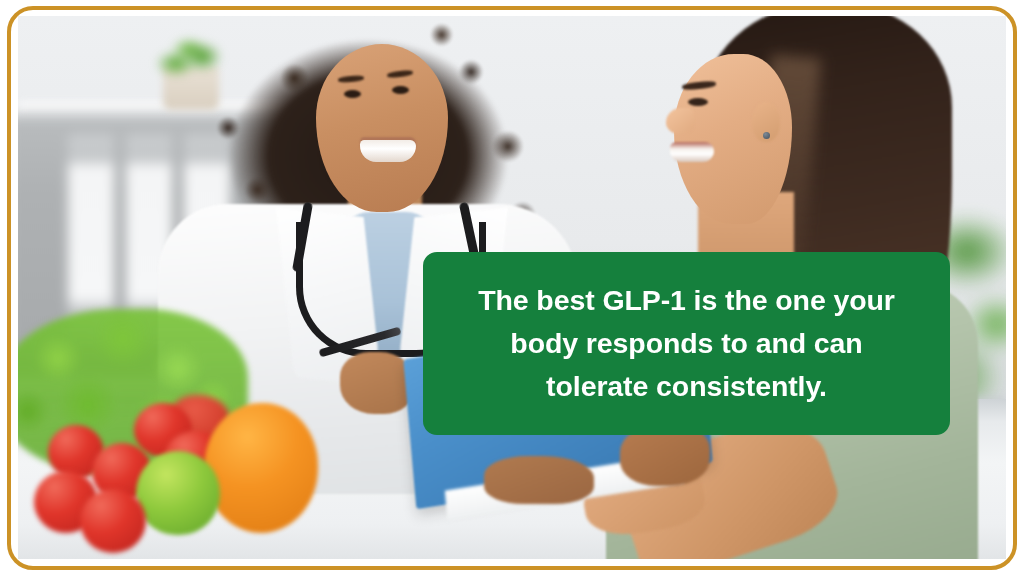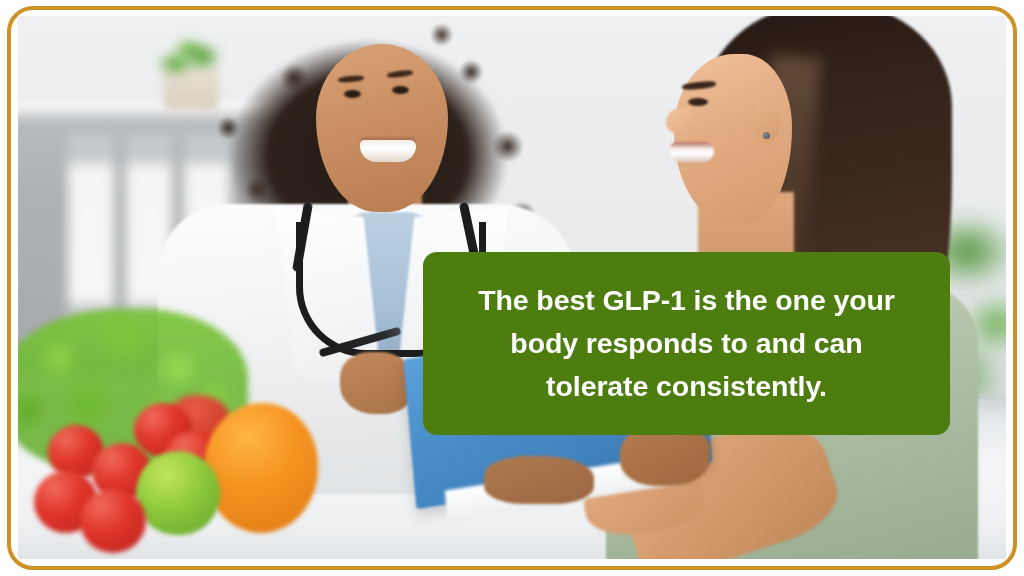--- a/index.html
+++ b/index.html
@@ -614,21 +614,21 @@
     filter: blur(3px);
   }
 
   
   .quote-box {
     position: absolute;
     left: 423px;
     top: 252px;
     width: 527px;
     height: 183px;
-    background: #4d7c0f;
+    background: #15803d;
     border-radius: 14px;
     z-index: 4;
     display: flex;
     align-items: center;
     justify-content: flex-start;
     box-sizing: border-box;
     padding: 0 47px;
   }
   .quote-text {
     margin: 0;

